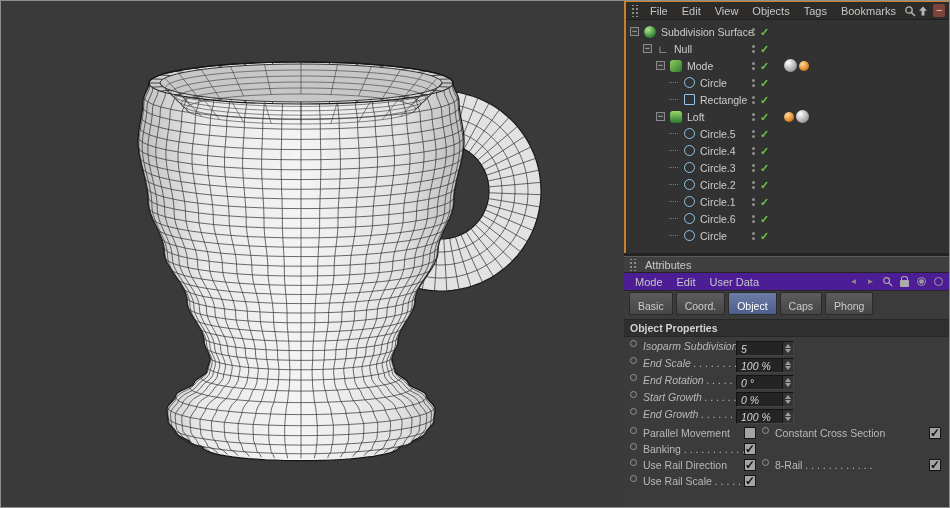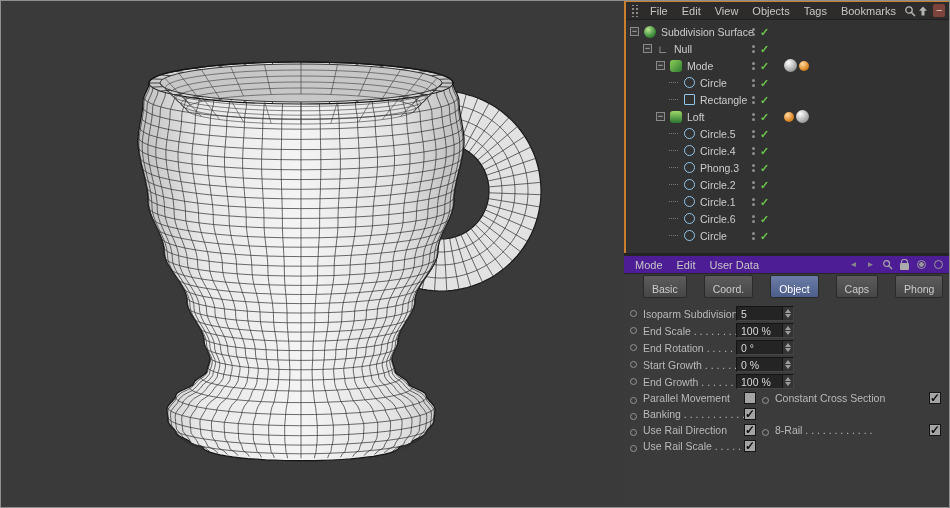--- a/index.html
+++ b/index.html
@@ -44,34 +44,34 @@
   .attr-header{height:17px;background:#404040;border-top:1px solid #5a5a5a;border-bottom:1px solid #232323;display:flex;align-items:center;padding:0 4px;color:#c9c9c9;font-size:11px;gap:4px;}
   .attr-menu{height:18px;background:#4c1d95;display:flex;align-items:center;padding:0 4px;border-bottom:1px solid #262626;}
   .am-icon{display:inline-flex;align-items:center;justify-content:center;width:13px;height:14px;margin-left:4px;color:#9a9a9a;}
   .arrow{font-size:8px;color:#8a8a8a;}
   .lock{width:9px;height:7px;background:#ababab;border-radius:1px;position:relative;margin-top:4px;}
   .lock::before{content:'';position:absolute;left:1px;top:-4px;width:5px;height:5px;border:1.5px solid #ababab;border-bottom:none;border-radius:3px 3px 0 0;}
   .ring{width:9px;height:9px;border:1.5px solid #9a9a9a;border-radius:50%;display:inline-block;}
   .ring.dot{background:radial-gradient(circle,#9a9a9a 2px,transparent 2.5px);}
   .obj-title{height:20px;display:flex;align-items:center;gap:5px;padding:0 6px;color:#dedede;font-size:11px;background:#3b3b3b;}
   .tabs{display:flex;gap:3px;padding:1px 5px 4px;background:#3b3b3b;}
-  .tab{font-size:10.5px;color:#cccccc;padding:7px 8px 2px;background:linear-gradient(#5c5c5c,#464646);border:1px solid #2a2a2a;border-radius:2px;white-space:nowrap;margin-left:14px;}
+  .tab{font-size:10.5px;color:#cccccc;padding:7px 8px 2px;background:linear-gradient(#5c5c5c,#464646);border:1px solid #2a2a2a;border-radius:2px;white-space:nowrap;}
   .tab.active{background:linear-gradient(#6b7ca6,#4e5e8c);color:#ffffff;}
   .section-header{background:#2f2f2f;color:#d2d2d2;font-weight:bold;font-size:10.5px;padding:2px 6px;border-top:1px solid #262626;border-bottom:1px solid #262626;}
   .attr-body{flex:1;background:#3b3b3b;padding:3px 4px;overflow:hidden;}
-  .frow{height:17px;display:flex;align-items:center;position:relative;}
+  .frow{height:17px;display:flex;position:relative;font-style:italic;}
   .bullet{width:7px;height:7px;border:1px solid #949494;border-radius:50%;margin:0 6px 0 2px;flex:none;}
   .flabel,.clabel{font-size:10.5px;color:#b9b9b9;white-space:nowrap;overflow:hidden;}
   .fvalue{position:absolute;left:108px;top:1px;width:58px;height:15px;background:#242424;border:1px solid;border-color:#141414 #454545 #454545 #141414;display:flex;align-items:stretch;}
   .vtext{flex:1;font-size:10.5px;color:#d8d8d8;padding:1px 0 0 4px;white-space:nowrap;}
   .stepper{width:11px;border-left:1px solid #141414;background:#343434;display:flex;flex-direction:column;align-items:center;justify-content:center;gap:1px;}
   .stepper .up{width:0;height:0;border-left:3px solid transparent;border-right:3px solid transparent;border-bottom:4px solid #9d9d9d;}
   .stepper .dn{width:0;height:0;border-left:3px solid transparent;border-right:3px solid transparent;border-top:4px solid #9d9d9d;}
   .crow{display:flex;height:16px;align-items:center;}
-  .ccell{display:flex;align-items:flex-end;position:relative;}
+  .ccell{display:flex;align-items:flex-start;position:relative;}
   .c-left{width:132px;flex:none;}
   .c-right{flex:1;}
   .cbox{margin-left:auto;margin-right:4px;width:12px;height:12px;background:#a4a4a4;border:1px solid #161616;flex:none;color:#101010;font-size:12px;line-height:10px;font-weight:bold;text-align:center;}
 </style>
 </head>
 <body>
 
 <div class="screen">
 
   <div class="viewport">
@@ -391,21 +391,21 @@
                 <i></i>
               </span>
       <span class="check">✓</span>
     </span>
     <span class="mats"></span>
   </div>
           <div class="trow">
     <span class="indent" style="width: 43px;"></span>
     <span class="stub"></span>
     <span class="ticon circle-spline-icon"></span>
-    <span class="tlabel">Phong.3</span>
+    <span class="tlabel">Circle.3</span>
     <span class="controls">
       <span class="vdots">
                 <i></i>
                 <i></i>
               </span>
       <span class="check">✓</span>
     </span>
     <span class="mats"></span>
   </div>
           <div class="trow">
@@ -462,20 +462,24 @@
               </span>
       <span class="check">✓</span>
     </span>
     <span class="mats"></span>
   </div>
         </div>
     </div>
 
     <div class="panel-gap"></div>
 
+    <div class="attr-header">
+      <span class="handle"></span>
+      <span>Attributes</span>
+    </div>
 
     <div class="attr-menu">
       <span id="attr-menu-items" class="menu-items">
           <span class="menu-item">Mode</span>
           <span class="menu-item">Edit</span>
           <span class="menu-item">User Data</span>
         </span>
       <span class="spacer"></span>
       <span class="am-icon arrow">◄</span>
       <span class="am-icon arrow">►</span>
@@ -498,20 +502,21 @@
 
 
     <div id="tabs" class="tabs">
         <span class="tab">Basic</span>
         <span class="tab">Coord.</span>
         <span class="tab active">Object</span>
         <span class="tab">Caps</span>
         <span class="tab">Phong</span>
       </div>
 
+    <div class="section-header">Object Properties</div>
 
     <div class="attr-body">
       <div id="fields">
           <div class="frow">
     <span class="bullet"></span>
     <span class="flabel">Isoparm Subdivision</span>
     <span class="fvalue">
       <span class="vtext">5</span>
       <span class="stepper">
                 <i class="up"></i>

